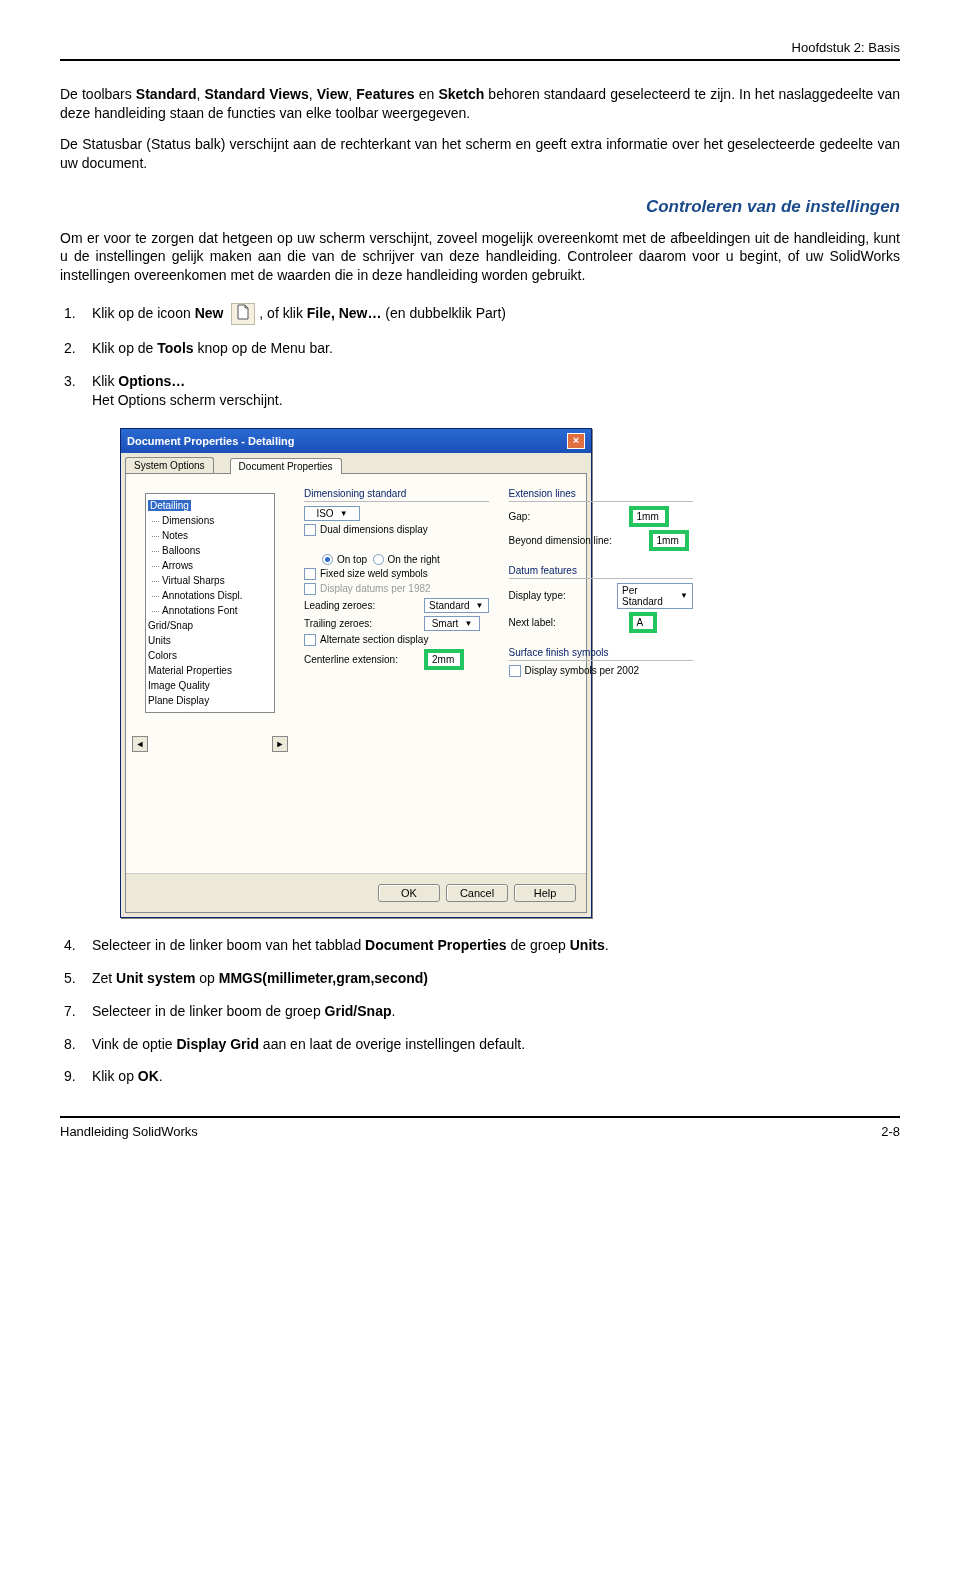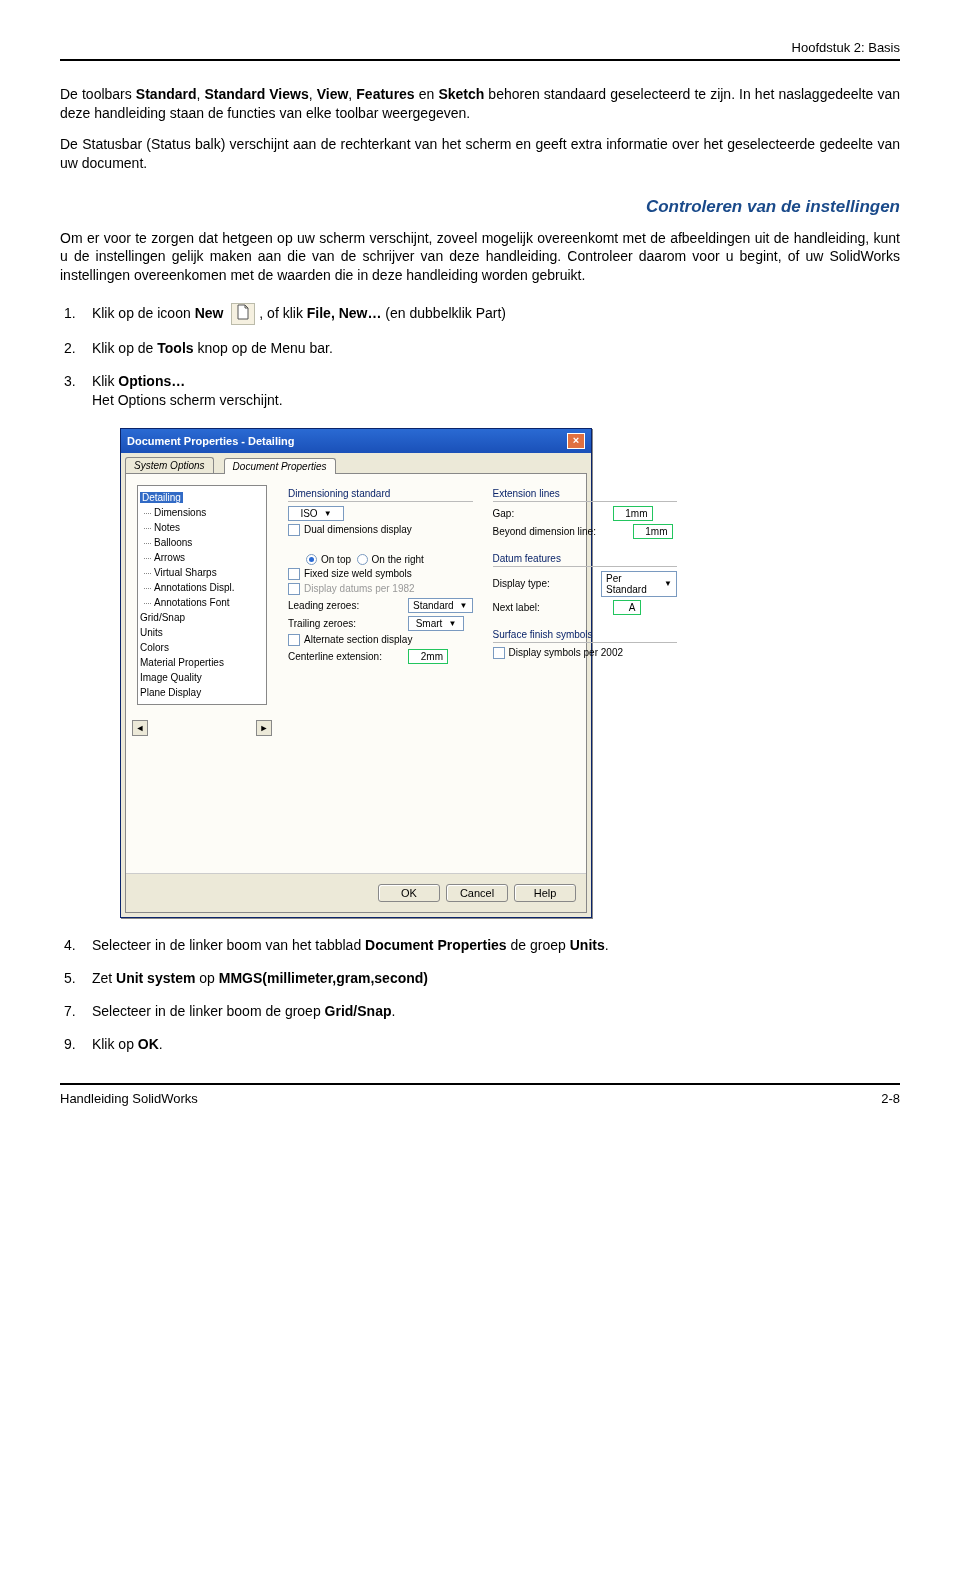--- a/index.html
+++ b/index.html
@@ -70,39 +70,38 @@
     font-weight: bold;
     cursor: pointer;
   }
   .tabs { display: flex; margin: 4px 4px 0 4px; }
   .tab {
     border: 1px solid #888;
     border-bottom: none;
     padding: 2px 8px;
     background: #ece9d8;
     font-size: 10px;
-    margin-right: 10px;
+    margin-right: 16px;
     border-radius: 3px 3px 0 0;
-    font-style: italic;
   }
   .tab.active { background: #fdfcf7; position: relative; top: 1px; }
   .dlg-body {
     border: 1px solid #888;
     margin: 0 4px 4px 4px;
     background: #fdfcf7;
     min-height: 440px;
     display: flex;
     flex-direction: column;
   }
   .dlg-main { display: flex; flex: 1; }
   .tree {
     width: 130px;
     background: #fff;
     border: 1px solid #888;
-    margin: 11px;
+    margin: 19px;
     padding: 4px 2px;
     font-size: 10px;
     line-height: 1.5;
     overflow: hidden;
   }
   .tree .root { color: #000; }
   .tree .sel { background: #316ac5; color: #fff; padding: 0 2px; }
   .tree .child { padding-left: 14px; position: relative; white-space: nowrap; }
   .tree .child::before {
     content: "";
@@ -129,26 +128,26 @@
     border: 1px solid #7a9ac0;
     background: #fff;
     padding: 1px 4px;
     min-width: 56px;
     display: inline-flex;
     justify-content: center;
     align-items: center;
   }
   .sel-box .arrow { font-size: 8px; padding-left: 6px; }
   .txt-box {
-    border: 1px solid #22c55e;
+    border: 4px solid #22c55e;
     background: #fff;
     padding: 1px 4px;
     min-width: 40px;
     display: inline-block;
-    text-align: right;
+    text-align: left;
   }
   .chk {
     width: 12px; height: 12px;
     border: 1px solid #7a9ac0;
     background: #fff;
     display: inline-block;
     margin-right: 4px;
     vertical-align: middle;
   }
   .rad {
@@ -365,20 +364,24 @@
   </li>
   <li>
     <span class="num">5.</span>
     <span>Zet </span><b>Unit system</b><span> op </span><b>MMGS(millimeter,gram,second)</b>
   </li>
   <li>
     <span class="num">7.</span>
     <span>Selecteer in de linker boom de groep </span><b>Grid/Snap</b><span>.</span>
   </li>
   <li>
+    <span class="num">8.</span>
+    <span>Vink de optie </span><b>Display Grid</b><span> aan en laat de overige instellingen default.</span>
+  </li>
+  <li>
     <span class="num">9.</span>
     <span>Klik op </span><b>OK</b><span>.</span>
   </li>
 </ol>
 
 <hr class="bottomline">
 <div class="footer">
   <span>Handleiding SolidWorks</span>
   <span>2-8</span>
 </div>

